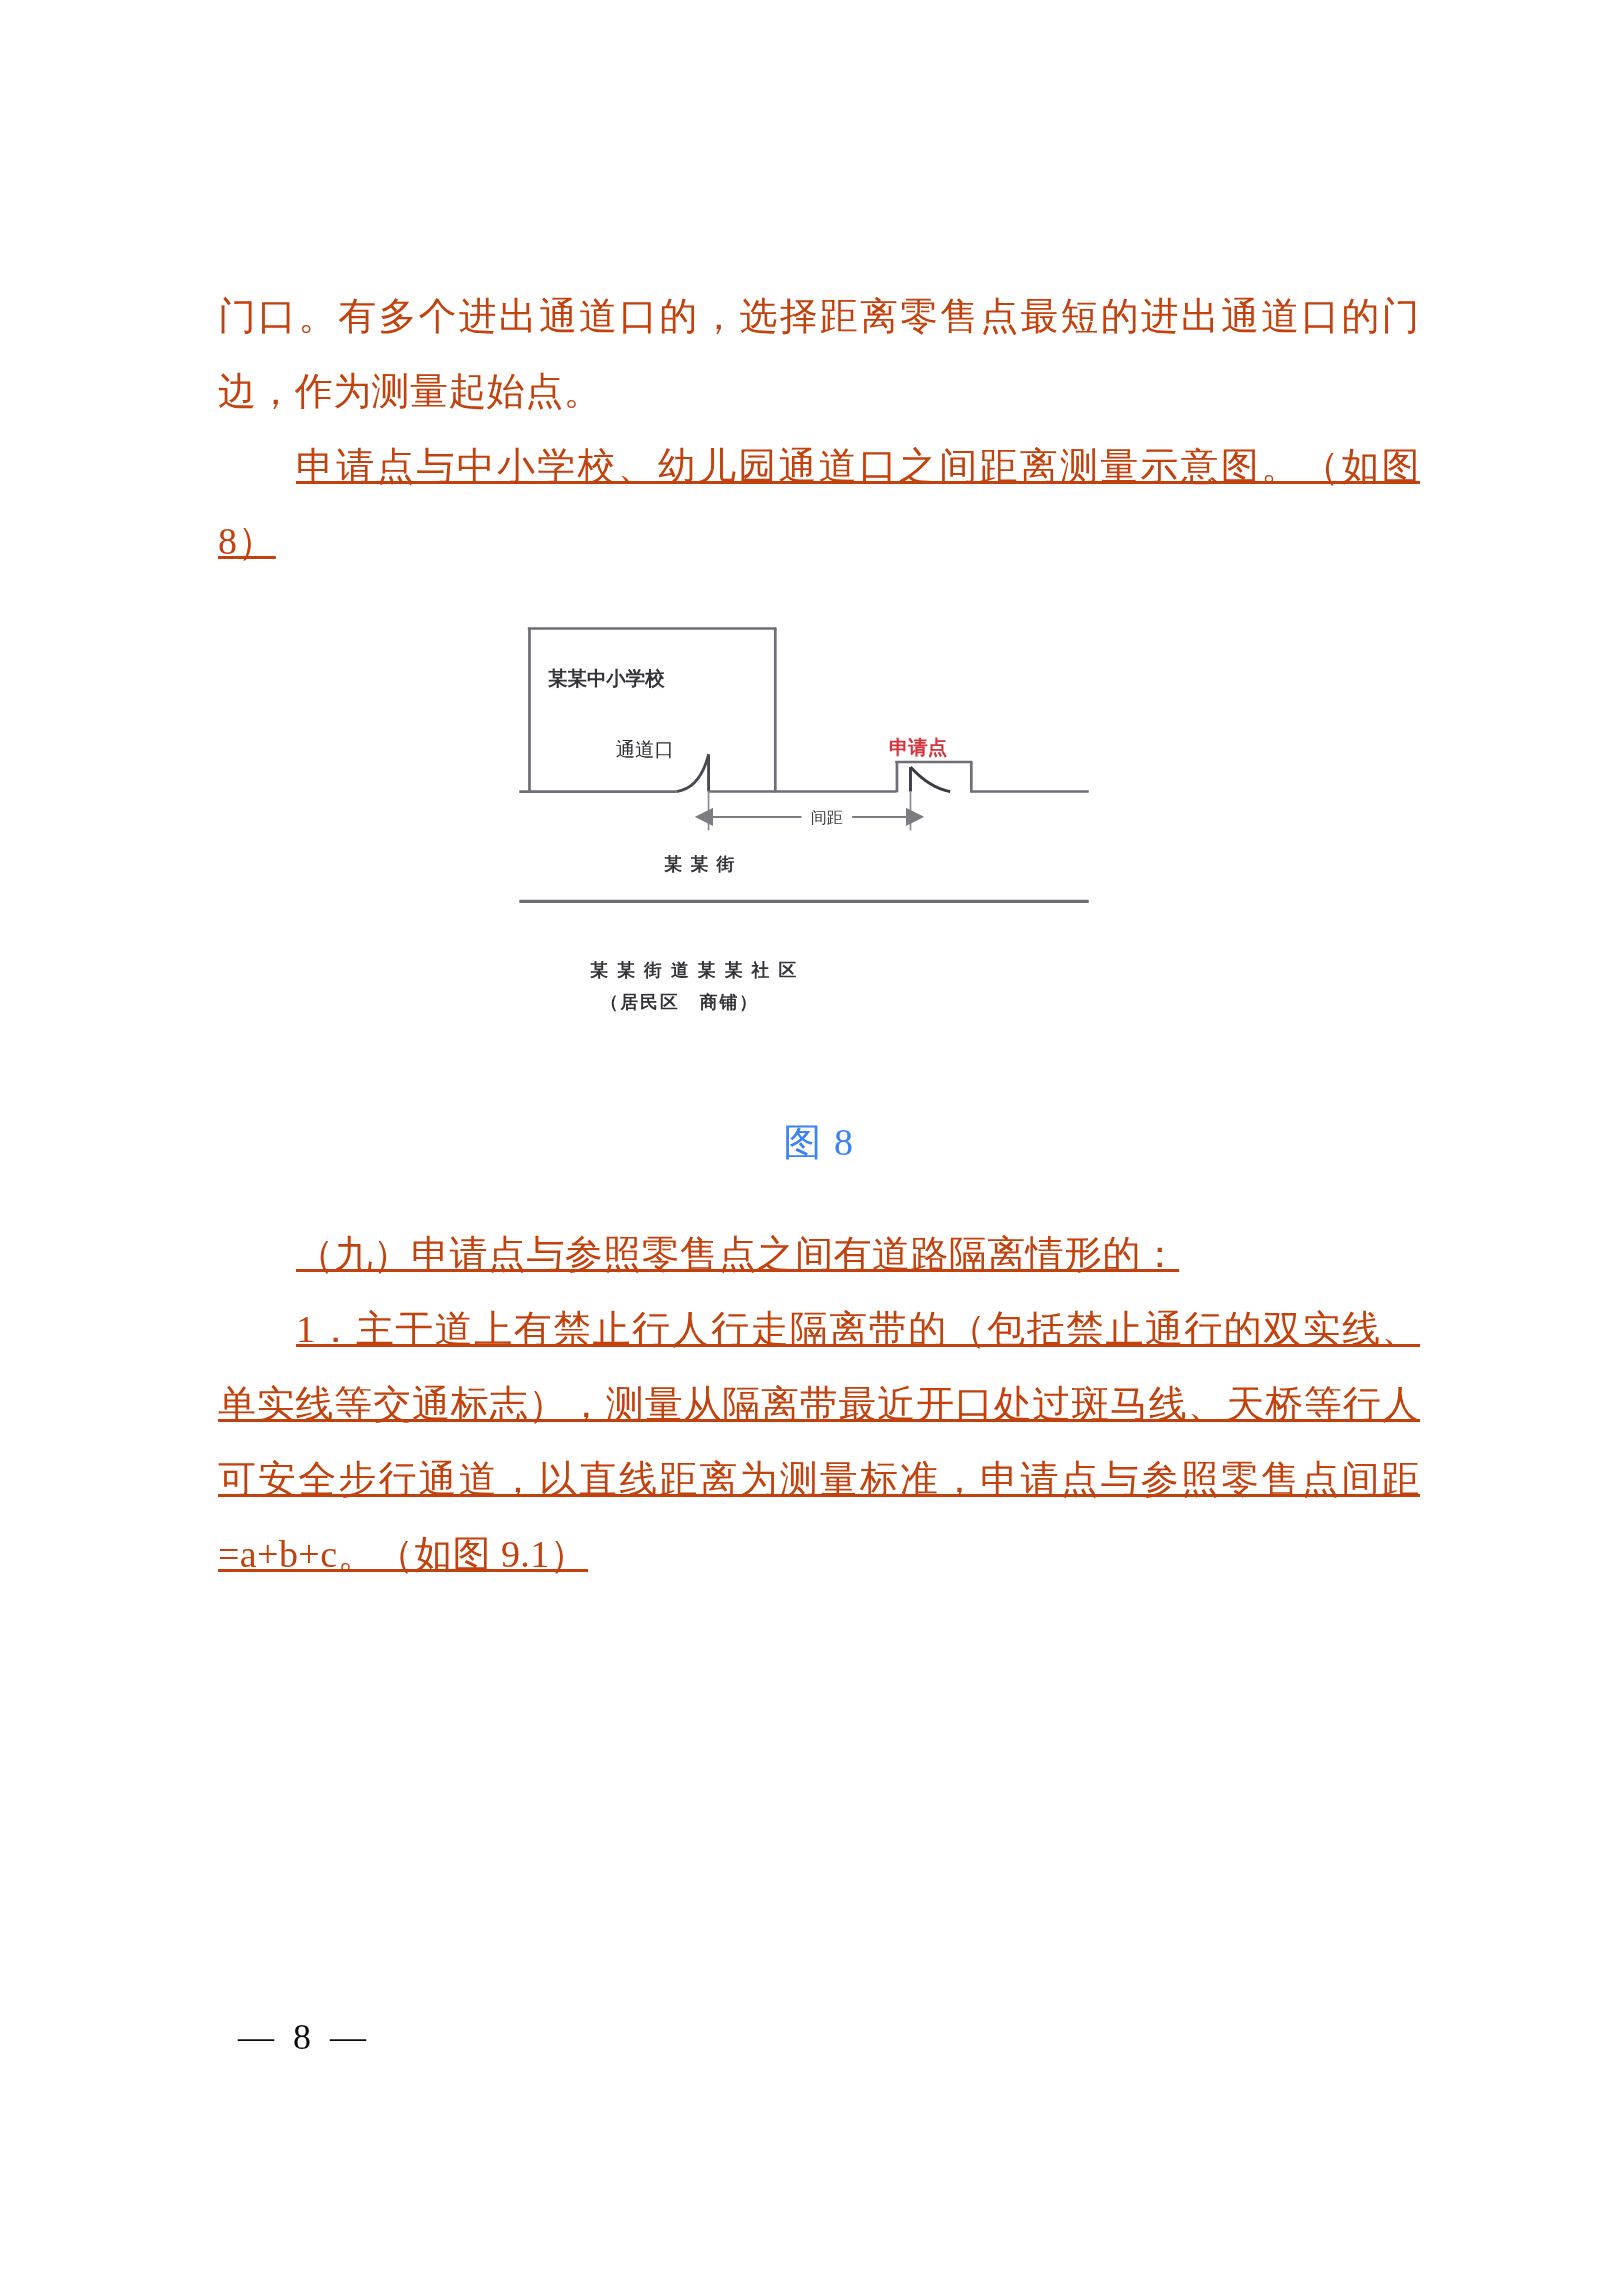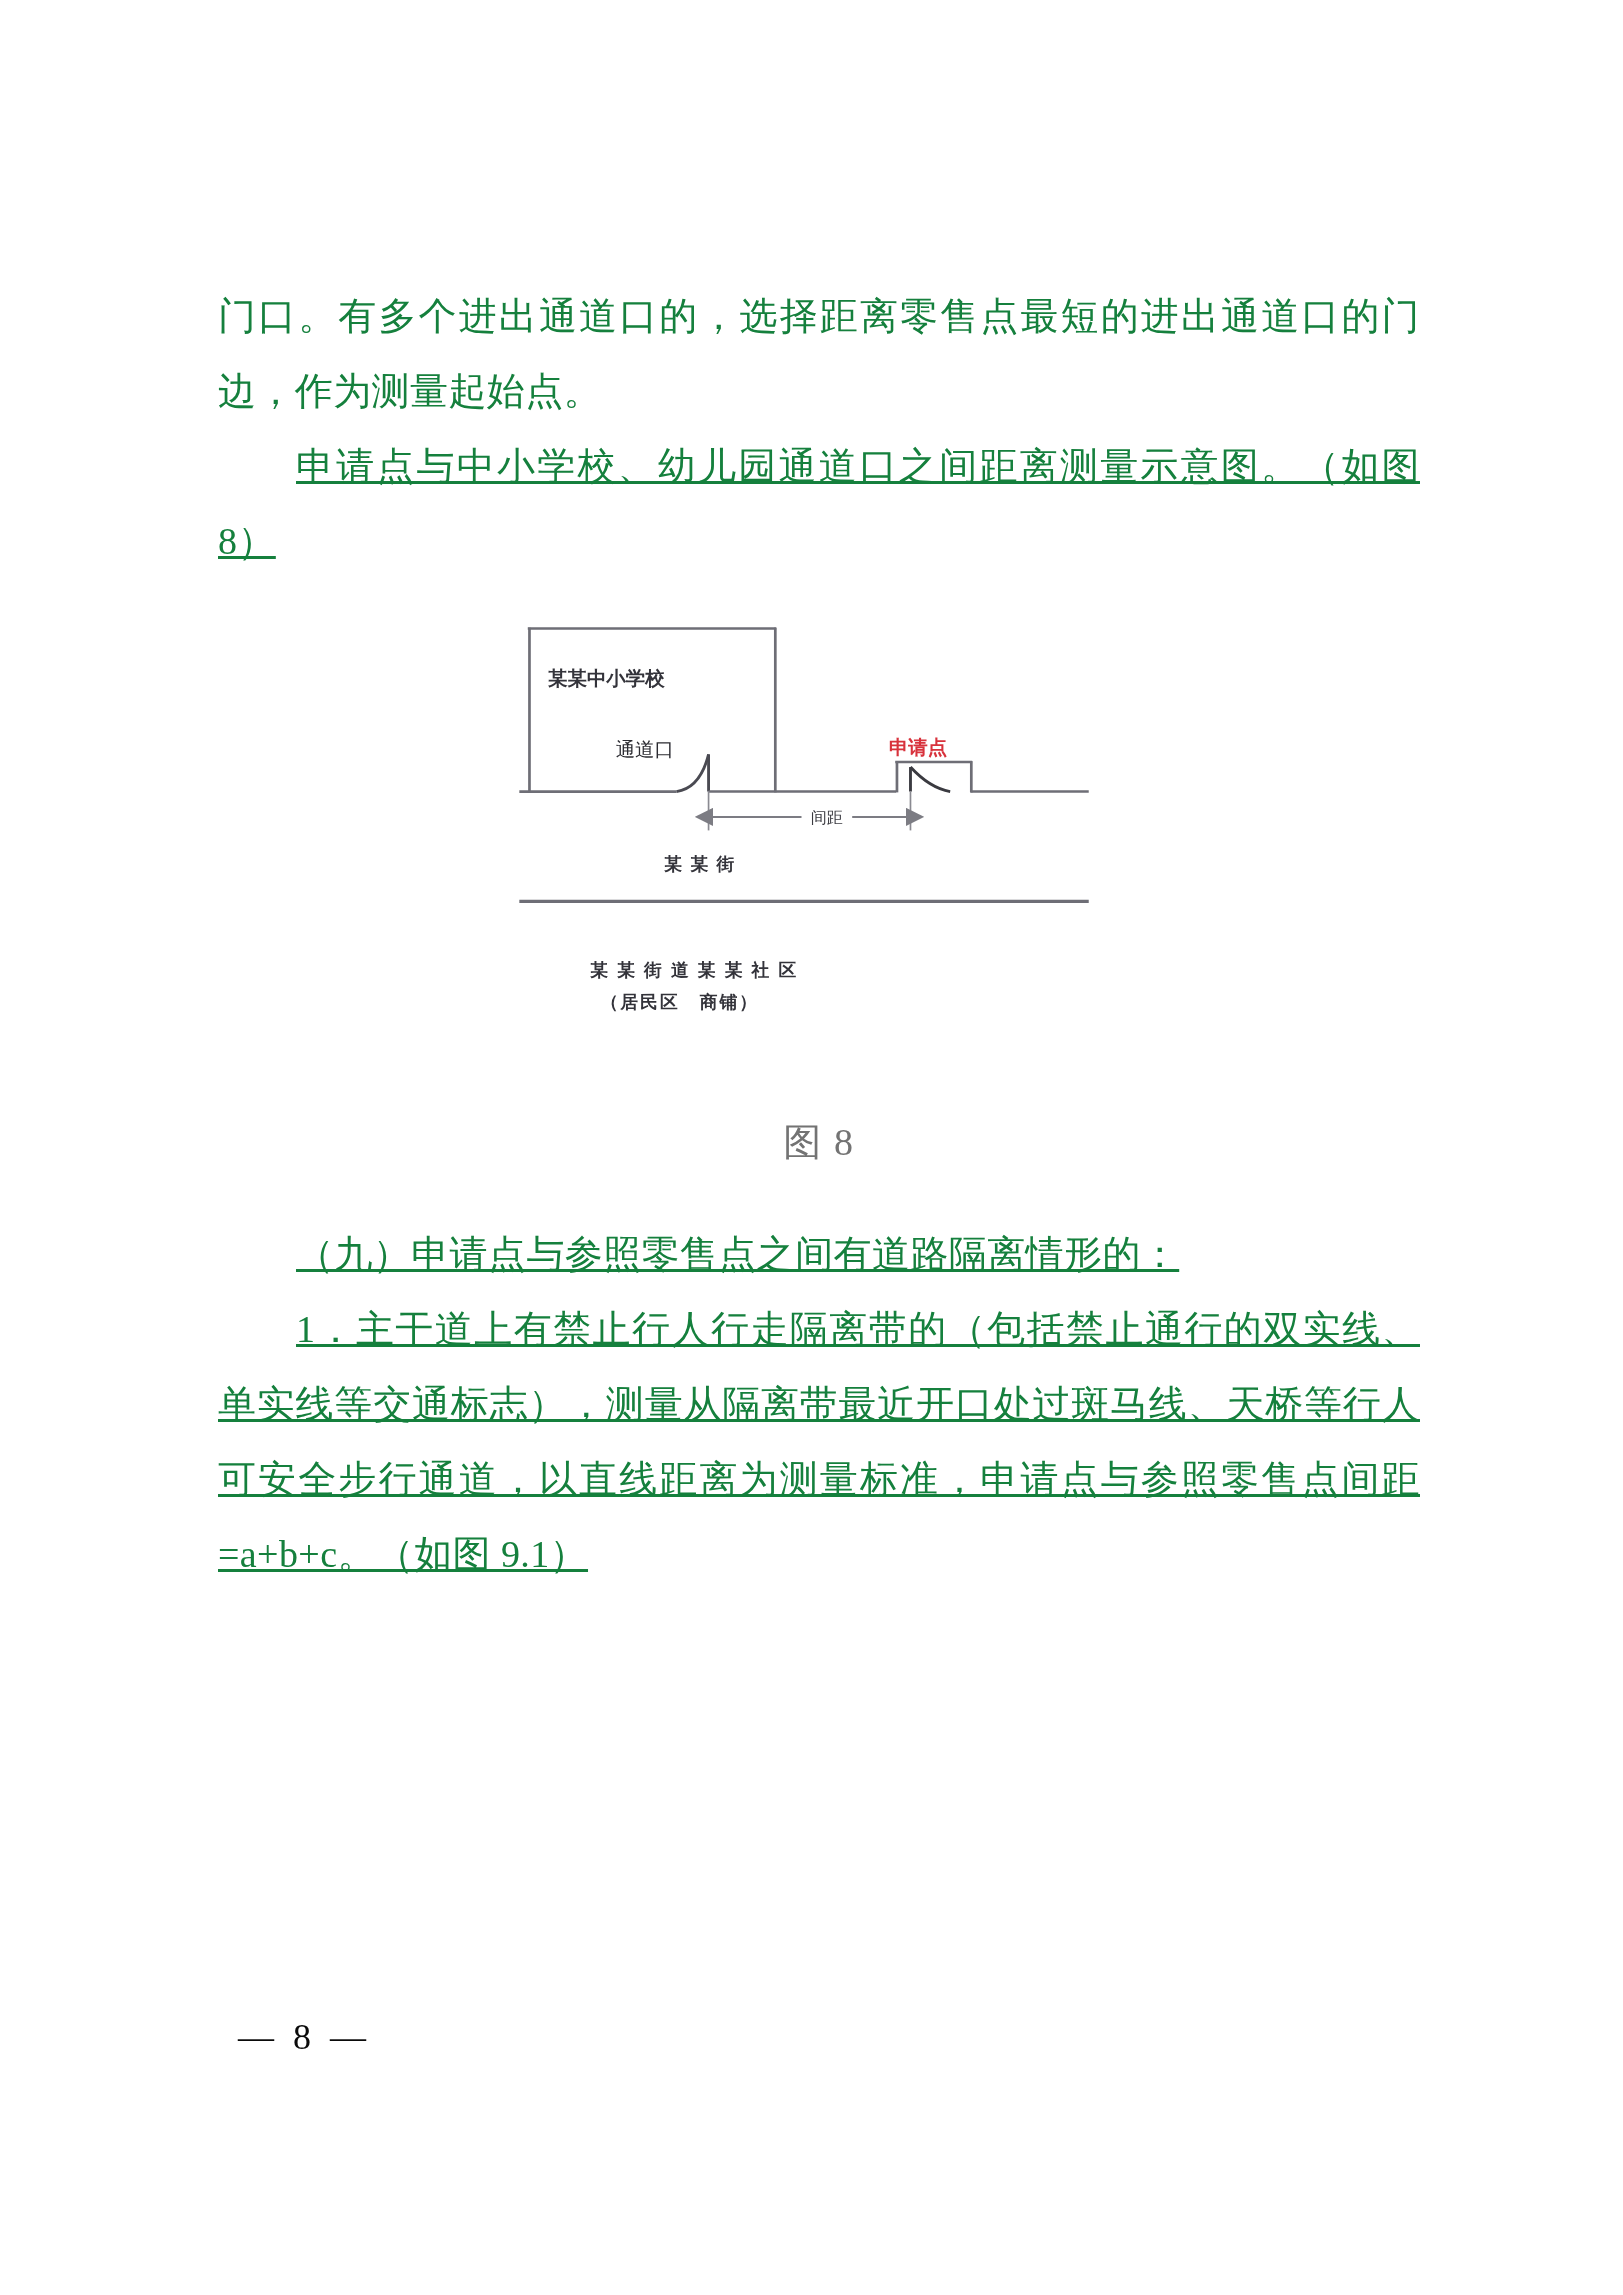--- a/index.html
+++ b/index.html
@@ -31,21 +31,21 @@
     left: 218px;
     top: 279px;
     width: 1202px;
   }
 
   
   .para {
     font-family: "Liberation Serif", "DejaVu Serif", serif;
     font-size: 38px;
     line-height: 75px;
-    color: #15803d;
+    color: #c2410c;
     text-align: justify;
     text-justify: inter-character;
     letter-spacing: 0.4px;
     margin: 0;
     white-space: normal;
   }
   .para.indent {
     text-indent: 78px;
     text-decoration: underline;
   }
@@ -72,21 +72,21 @@
     display: block;
     width: 609px;
     height: 490px;
   }
 
   .fig-caption {
     font-family: "Liberation Serif", "DejaVu Serif", serif;
     font-size: 38px;
     line-height: 61px;
     text-align: center;
-    color: #737373;
+    color: #3b82f6;
     letter-spacing: 1.7px;
   }
 
   .gap-after-caption { height: 44px; }
 
   
   .page-number {
     position: absolute;
     left: 0;
     top: 2016px;

